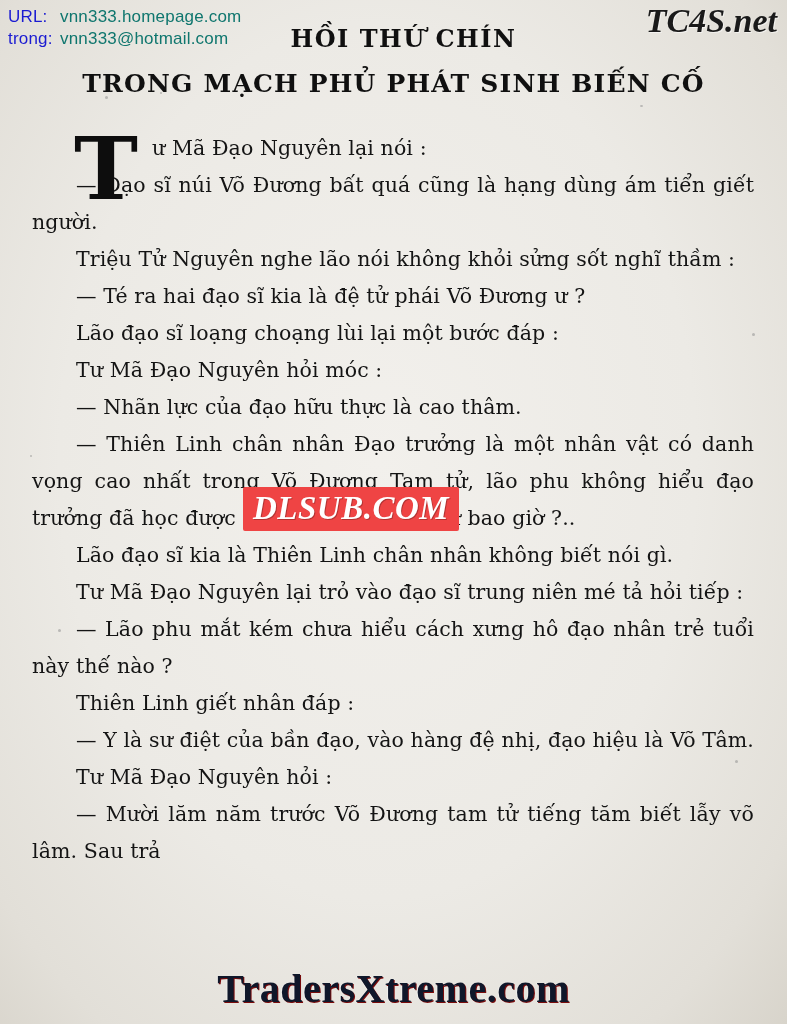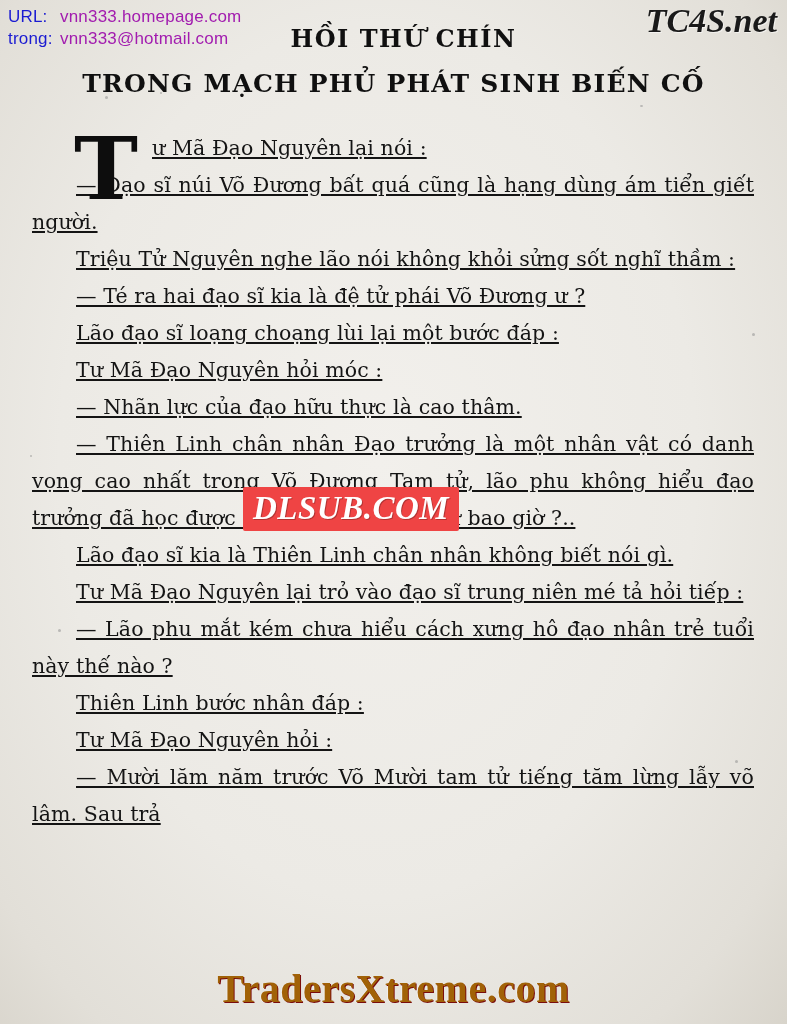--- a/index.html
+++ b/index.html
@@ -33,21 +33,21 @@
     line-height: 22px;
     letter-spacing: 0.2px;
     white-space: nowrap;
   }
   .overlay-header .lbl {
     display: inline-block;
     min-width: 52px;
   }
   .overlay-header .val {
     text-decoration: none;
-    color: #a21caf;
+    color: #0f766e;
   }
 
   .brand-tc4s {
     position: absolute;
     top: 2px;
     right: 10px;
     font-family: "Liberation Serif", serif;
     font-weight: bold;
     font-style: italic;
     font-size: 34px;
@@ -92,21 +92,20 @@
     font-family: "DejaVu Serif", serif;
     font-size: 20.5px;
     line-height: 37px;
     color: #141414;
     text-align: justify;
   }
   .body-text p {
     margin: 0 0 0 0;
     text-indent: 44px;
     letter-spacing: 0.1px;
-    text-decoration: underline;
   }
 
   
   .dropcap-wrap {
     position: relative;
   }
   .dropcap {
     position: absolute;
     left: 42px;
     top: 4px;
@@ -139,21 +138,21 @@
   }
   .wm-traders {
     position: absolute;
     bottom: 12px;
     left: 50%;
     transform: translateX(-50%);
     font-family: "Liberation Serif", serif;
     font-weight: bold;
     font-size: 40px;
     line-height: 46px;
-    color: #a16207;
+    color: #0f172a;
     letter-spacing: 0.5px;
     text-shadow:
       1px 1px 0 #7a0c0c,
       -1px 0 0 rgba(255,255,255,0.35);
     white-space: nowrap;
   }
 
   
   .speck {
     position: absolute;
@@ -197,19 +196,20 @@
   <p>— Đạo sĩ núi Võ Đương bất quá cũng là hạng dùng ám tiển giết người.</p>
   <p>Triệu Tử Nguyên nghe lão nói không khỏi sửng sốt nghĩ thầm :</p>
   <p>— Té ra hai đạo sĩ kia là đệ tử phái Võ Đương ư ?</p>
   <p>Lão đạo sĩ loạng choạng lùi lại một bước đáp :</p>
   <p>Tư Mã Đạo Nguyên hỏi móc :</p>
   <p>— Nhãn lực của đạo hữu thực là cao thâm.</p>
   <p>— Thiên Linh chân nhân Đạo trưởng là một nhân vật có danh vọng cao nhất trong Võ Đương Tam tử, lão phu không hiểu đạo trưởng đã học được cách đánh lén này từ bao giờ ?..</p>
   <p>Lão đạo sĩ kia là Thiên Linh chân nhân không biết nói gì.</p>
   <p>Tư Mã Đạo Nguyên lại trỏ vào đạo sĩ trung niên mé tả hỏi tiếp :</p>
   <p>— Lão phu mắt kém chưa hiểu cách xưng hô đạo nhân trẻ tuổi này thế nào ?</p>
-  <p>Thiên Linh bước nhân đáp :</p>
+  <p>Thiên Linh giết nhân đáp :</p>
+  <p>— Y là sư điệt của bần đạo, vào hàng đệ nhị, đạo hiệu là Võ Tâm.</p>
   <p>Tư Mã Đạo Nguyên hỏi :</p>
-  <p>— Mười lăm năm trước Võ Mười tam tử tiếng tăm lừng lẫy võ lâm. Sau trả</p>
+  <p>— Mười lăm năm trước Võ Đương tam tử tiếng tăm biết lẫy võ lâm. Sau trả</p>
 </div>
 
 <div class="wm-dlsub">DLSUB.COM</div>
 <div class="wm-traders">TradersXtreme.com</div>
 
 </body></html>

